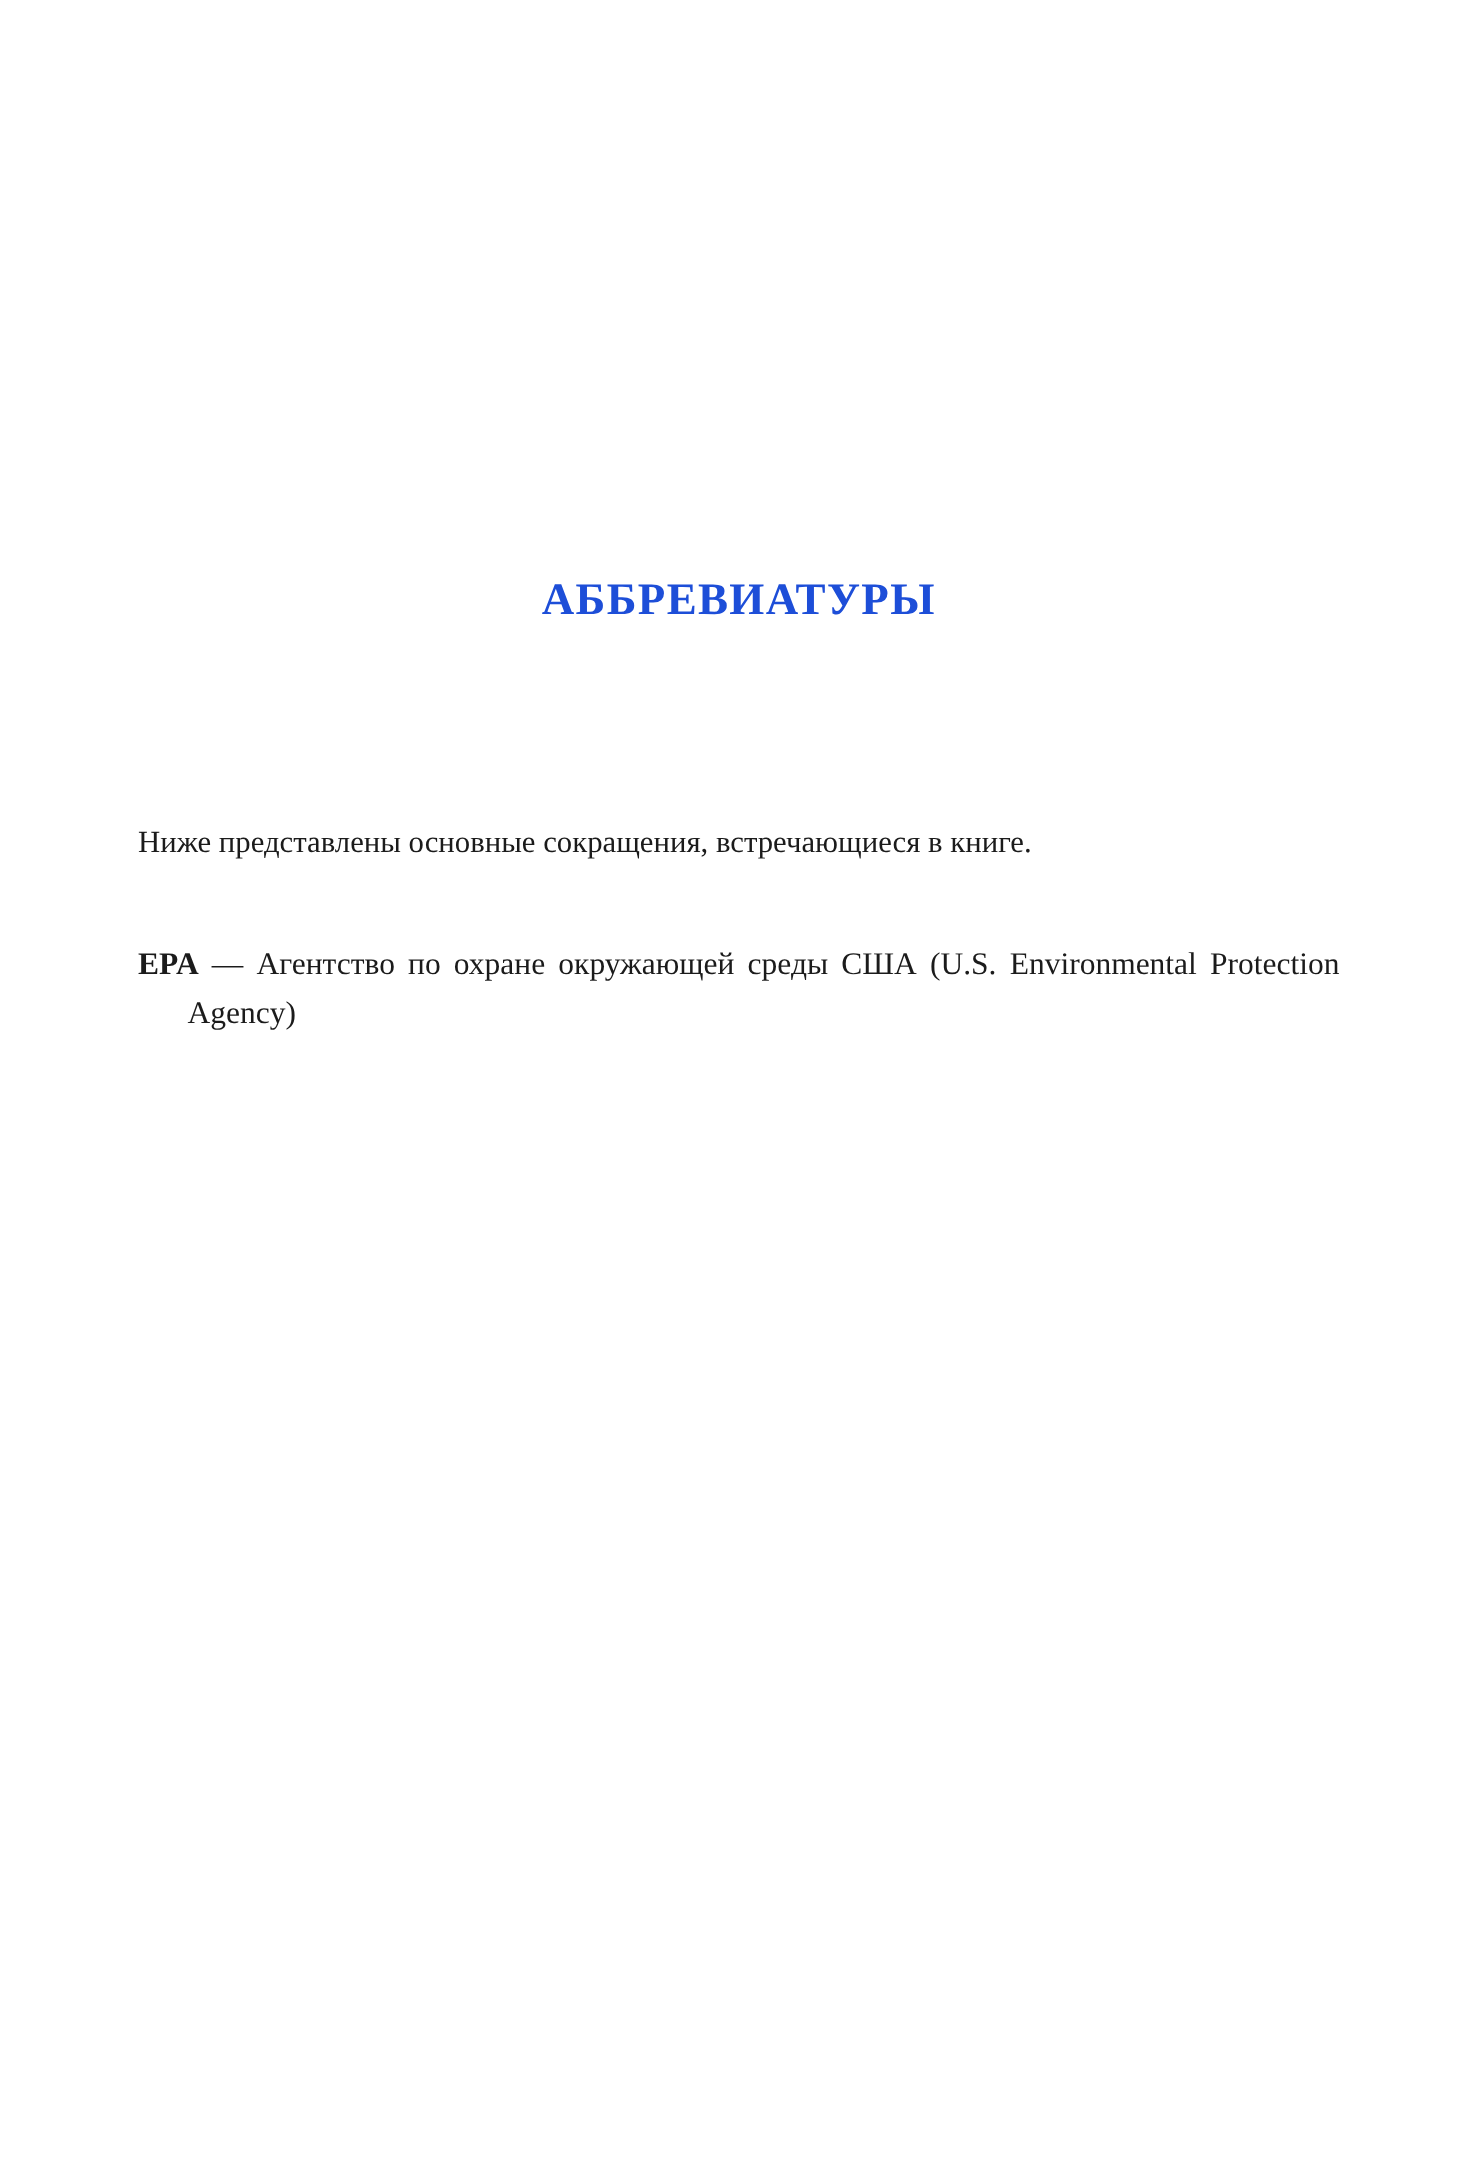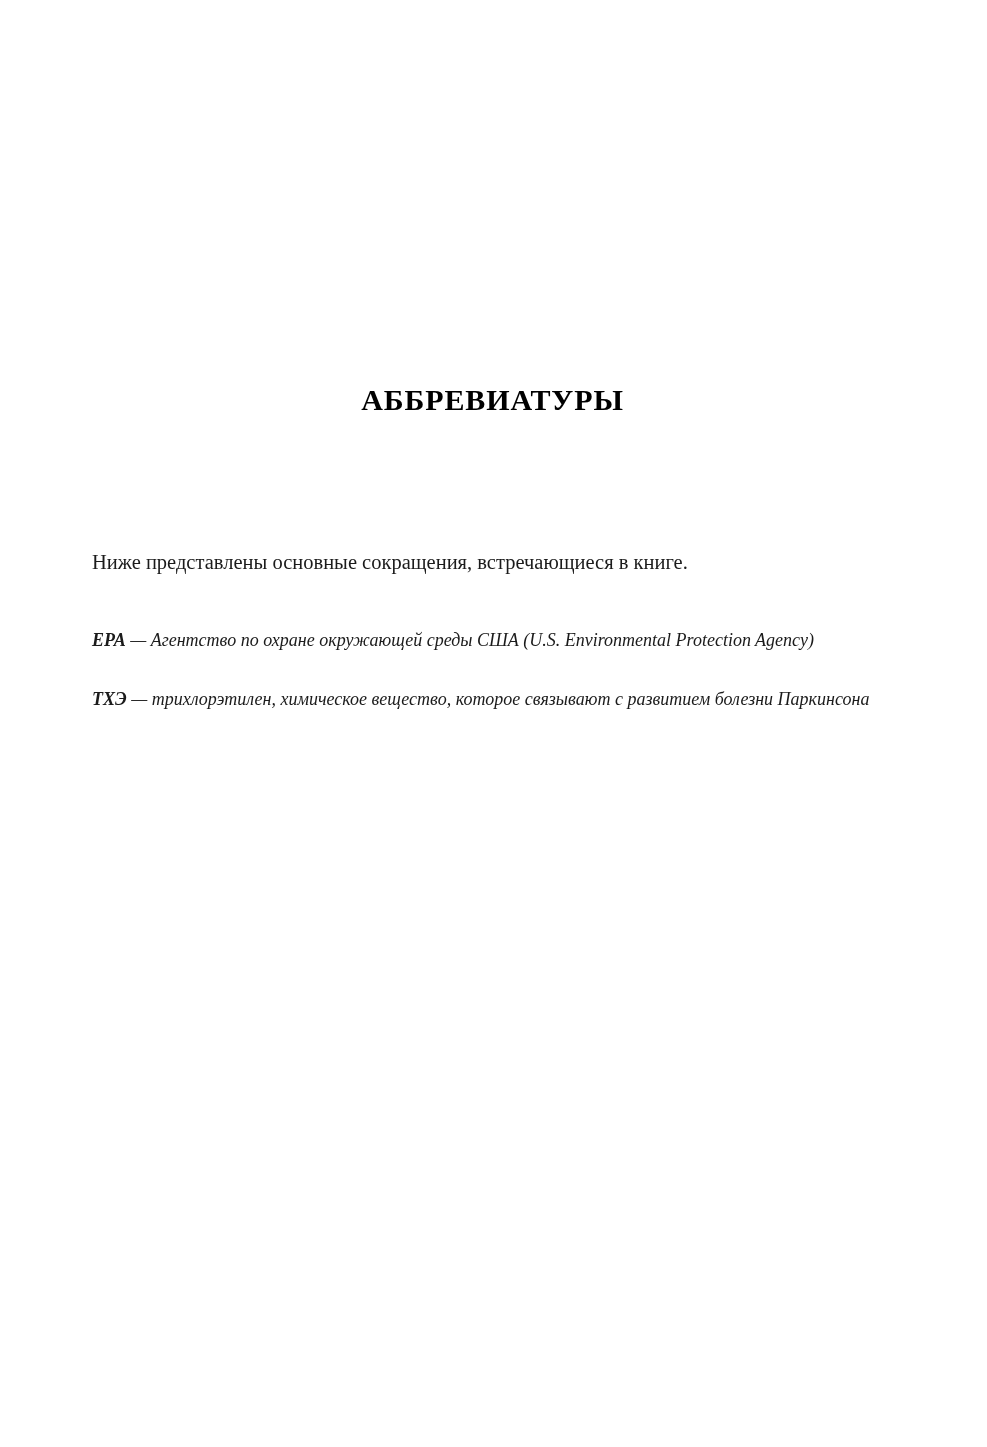--- a/index.html
+++ b/index.html
@@ -18,40 +18,39 @@
     font-family: "Liberation Serif", "DejaVu Serif", serif;
     color: #1b1b1b;
     overflow: hidden;
   }
   .page-title {
     margin: 0 0 130px 0;
     text-align: center;
     font-size: 30px;
     font-weight: 700;
     letter-spacing: 0.03em;
-    color: #000000;
+    color: #1d4ed8;
   }
   .intro {
     margin: 0 0 48px 0;
     font-size: 20.5px;
     line-height: 1.5;
     text-align: left;
   }
   .abbr-list {
     margin: 0;
     padding: 0;
   }
   .entry {
     margin: 0 0 31px 0;
     padding-left: 33px;
     text-indent: -33px;
-    font-size: 18px;
+    font-size: 21px;
     line-height: 1.56;
     text-align: justify;
-    font-style: italic;
   }
   .entry:last-child {
     margin-bottom: 0;
   }
   .term {
     font-weight: 700;
   }
 </style>
 </head>
 <body>
@@ -64,20 +63,16 @@
 
   <div class="abbr-list">
 
     <p class="entry">
       <span class="term">EPA</span>
       <span class="definition">— Агентство по охране окружающей среды США (U.S. Environmental Protection Agency)</span>
     </p>
 
 
 
-    <p class="entry">
-      <span class="term">ТХЭ</span>
-      <span class="definition">— трихлорэтилен, химическое вещество, которое связывают с развитием болезни Паркинсона</span>
-    </p>
 
   </div>
 
 </div>
 
 </body></html>

